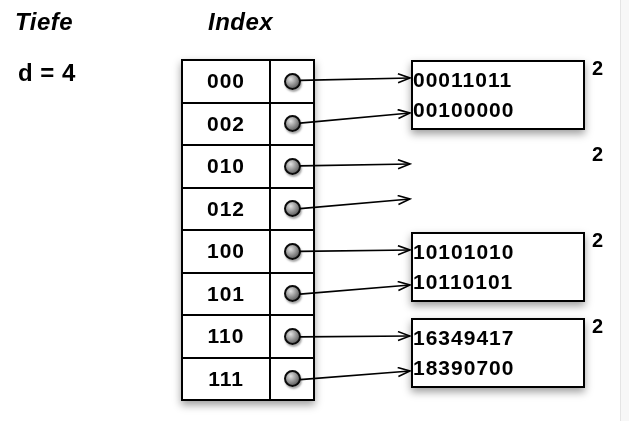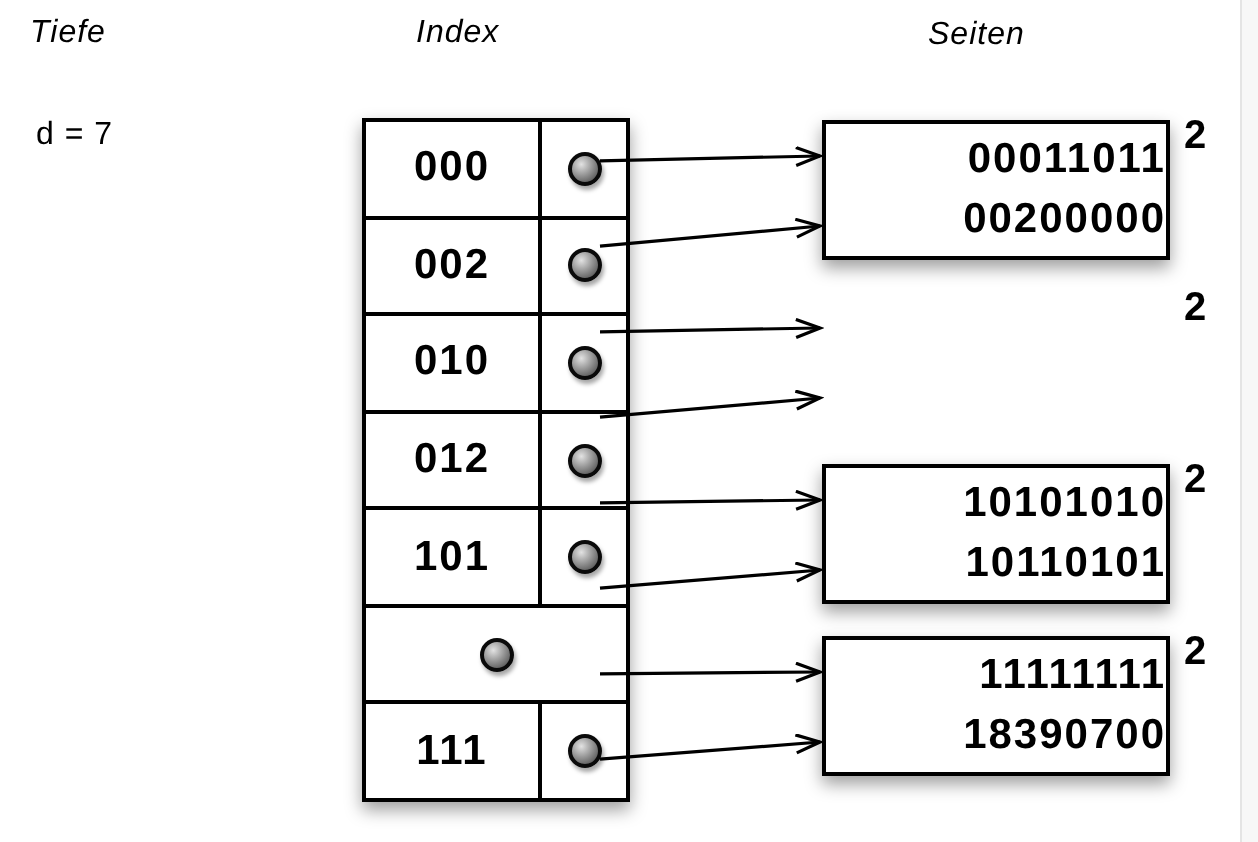--- a/index.html
+++ b/index.html
@@ -1,21 +1,21 @@
 <!DOCTYPE html>
 <html><head>
 <meta charset="utf-8">
 <style>
   html,body{margin:0;padding:0;}
   .canvas{
     position:relative; width:629px; height:421px;
     background:#ffffff; overflow:hidden;
     font-family:"Liberation Sans", sans-serif; color:#000;
   }
-  .hdr{position:absolute; font-size:16px; font-weight:400; letter-spacing:.5px; white-space:pre;}
+  .hdr{position:absolute; font-size:24px; font-weight:700; letter-spacing:.5px; white-space:pre;}
   .italic{font-style:italic;}
 
   
   .dir-table{
     position:absolute; left:181px; top:59px; width:130px; height:338px;
     border:2px solid #000; background:#fff;
     box-shadow:0 4px 8px rgba(0,0,0,.38);
     display:flex; flex-direction:column;
   }
   .dir-row{flex:1; display:flex; border-bottom:2px solid #000;}
@@ -32,21 +32,21 @@
     background:radial-gradient(circle at 36% 32%, #e2e2e2 0%, #979797 45%, #3d3d3d 100%);
     box-shadow:1px 2px 2px rgba(0,0,0,.35);
   }
 
   
   .page-box{
     position:absolute; left:411px; width:170px; height:66px;
     border:2px solid #000; background:#fff;
     box-shadow:0 4px 8px rgba(0,0,0,.38);
     display:flex; flex-direction:column; justify-content:center;
-    text-align:right; font-size:21px; font-weight:600;
+    text-align:left; font-size:21px; font-weight:600;
     line-height:30px; letter-spacing:1px;
   }
   .depth-badge{position:absolute; left:592px; font-size:20px; font-weight:600;}
 
   
   .arrows{position:absolute; left:0; top:0; width:629px; height:421px; pointer-events:none;}
   .arrows line{stroke:#000; stroke-width:1.6;}
 
   
   .slide-edge{
@@ -54,22 +54,21 @@
     background:#f7f7f7; border-left:1px solid #e4e4e4;
   }
 </style>
 </head>
 <body>
 
 <div class="canvas">
 
   <div class="hdr italic" style="left:15px; top:8px">Tiefe</div>
   <div class="hdr italic" style="left:208px; top:8px">Index</div>
-  <div class="hdr italic" style="left:464px; top:9px">Seiten</div>
-  <div class="hdr" style="left:18px; top:59px">d = 7</div>
+  <div class="hdr" style="left:18px; top:59px">d = 4</div>
 
   <div class="dir-table">
     <div class="dir-row">
       <div class="dir-label">000</div>
       <div class="dir-ptr">
           <span class="knob"></span>
         </div>
     </div>
     <div class="dir-row">
       <div class="dir-label">002</div>
@@ -83,26 +82,33 @@
           <span class="knob"></span>
         </div>
     </div>
     <div class="dir-row">
       <div class="dir-label">012</div>
       <div class="dir-ptr">
           <span class="knob"></span>
         </div>
     </div>
     <div class="dir-row">
+      <div class="dir-label">100</div>
+      <div class="dir-ptr">
+          <span class="knob"></span>
+        </div>
+    </div>
+    <div class="dir-row">
       <div class="dir-label">101</div>
       <div class="dir-ptr">
           <span class="knob"></span>
         </div>
     </div>
     <div class="dir-row">
+      <div class="dir-label">110</div>
       <div class="dir-ptr">
           <span class="knob"></span>
         </div>
     </div>
     <div class="dir-row">
       <div class="dir-label">111</div>
       <div class="dir-ptr">
           <span class="knob"></span>
         </div>
     </div>
@@ -119,28 +125,28 @@
       <line x1="300" y1="165.9" x2="410" y2="164" marker-end="url(#ah)"></line>
       <line x1="300" y1="208.6" x2="410" y2="199" marker-end="url(#ah)"></line>
       <line x1="300" y1="251.4" x2="410" y2="250" marker-end="url(#ah)"></line>
       <line x1="300" y1="294.1" x2="410" y2="285" marker-end="url(#ah)"></line>
       <line x1="300" y1="336.9" x2="410" y2="336" marker-end="url(#ah)"></line>
       <line x1="300" y1="379.6" x2="410" y2="371" marker-end="url(#ah)"></line>
     </svg>
 
   <div class="page-box" style="top:60px">
     <div>00011011</div>
-    <div>00200000</div>
+    <div>00100000</div>
   </div>
   <div class="page-box" style="top:232px">
     <div>10101010</div>
     <div>10110101</div>
   </div>
   <div class="page-box" style="top:318px">
-    <div>11111111</div>
+    <div>16349417</div>
     <div>18390700</div>
   </div>
 
   <div class="depth-badge" style="top:57px">2</div>
   <div class="depth-badge" style="top:143px">2</div>
   <div class="depth-badge" style="top:229px">2</div>
   <div class="depth-badge" style="top:315px">2</div>
 
   <div class="slide-edge"></div>
 </div>

